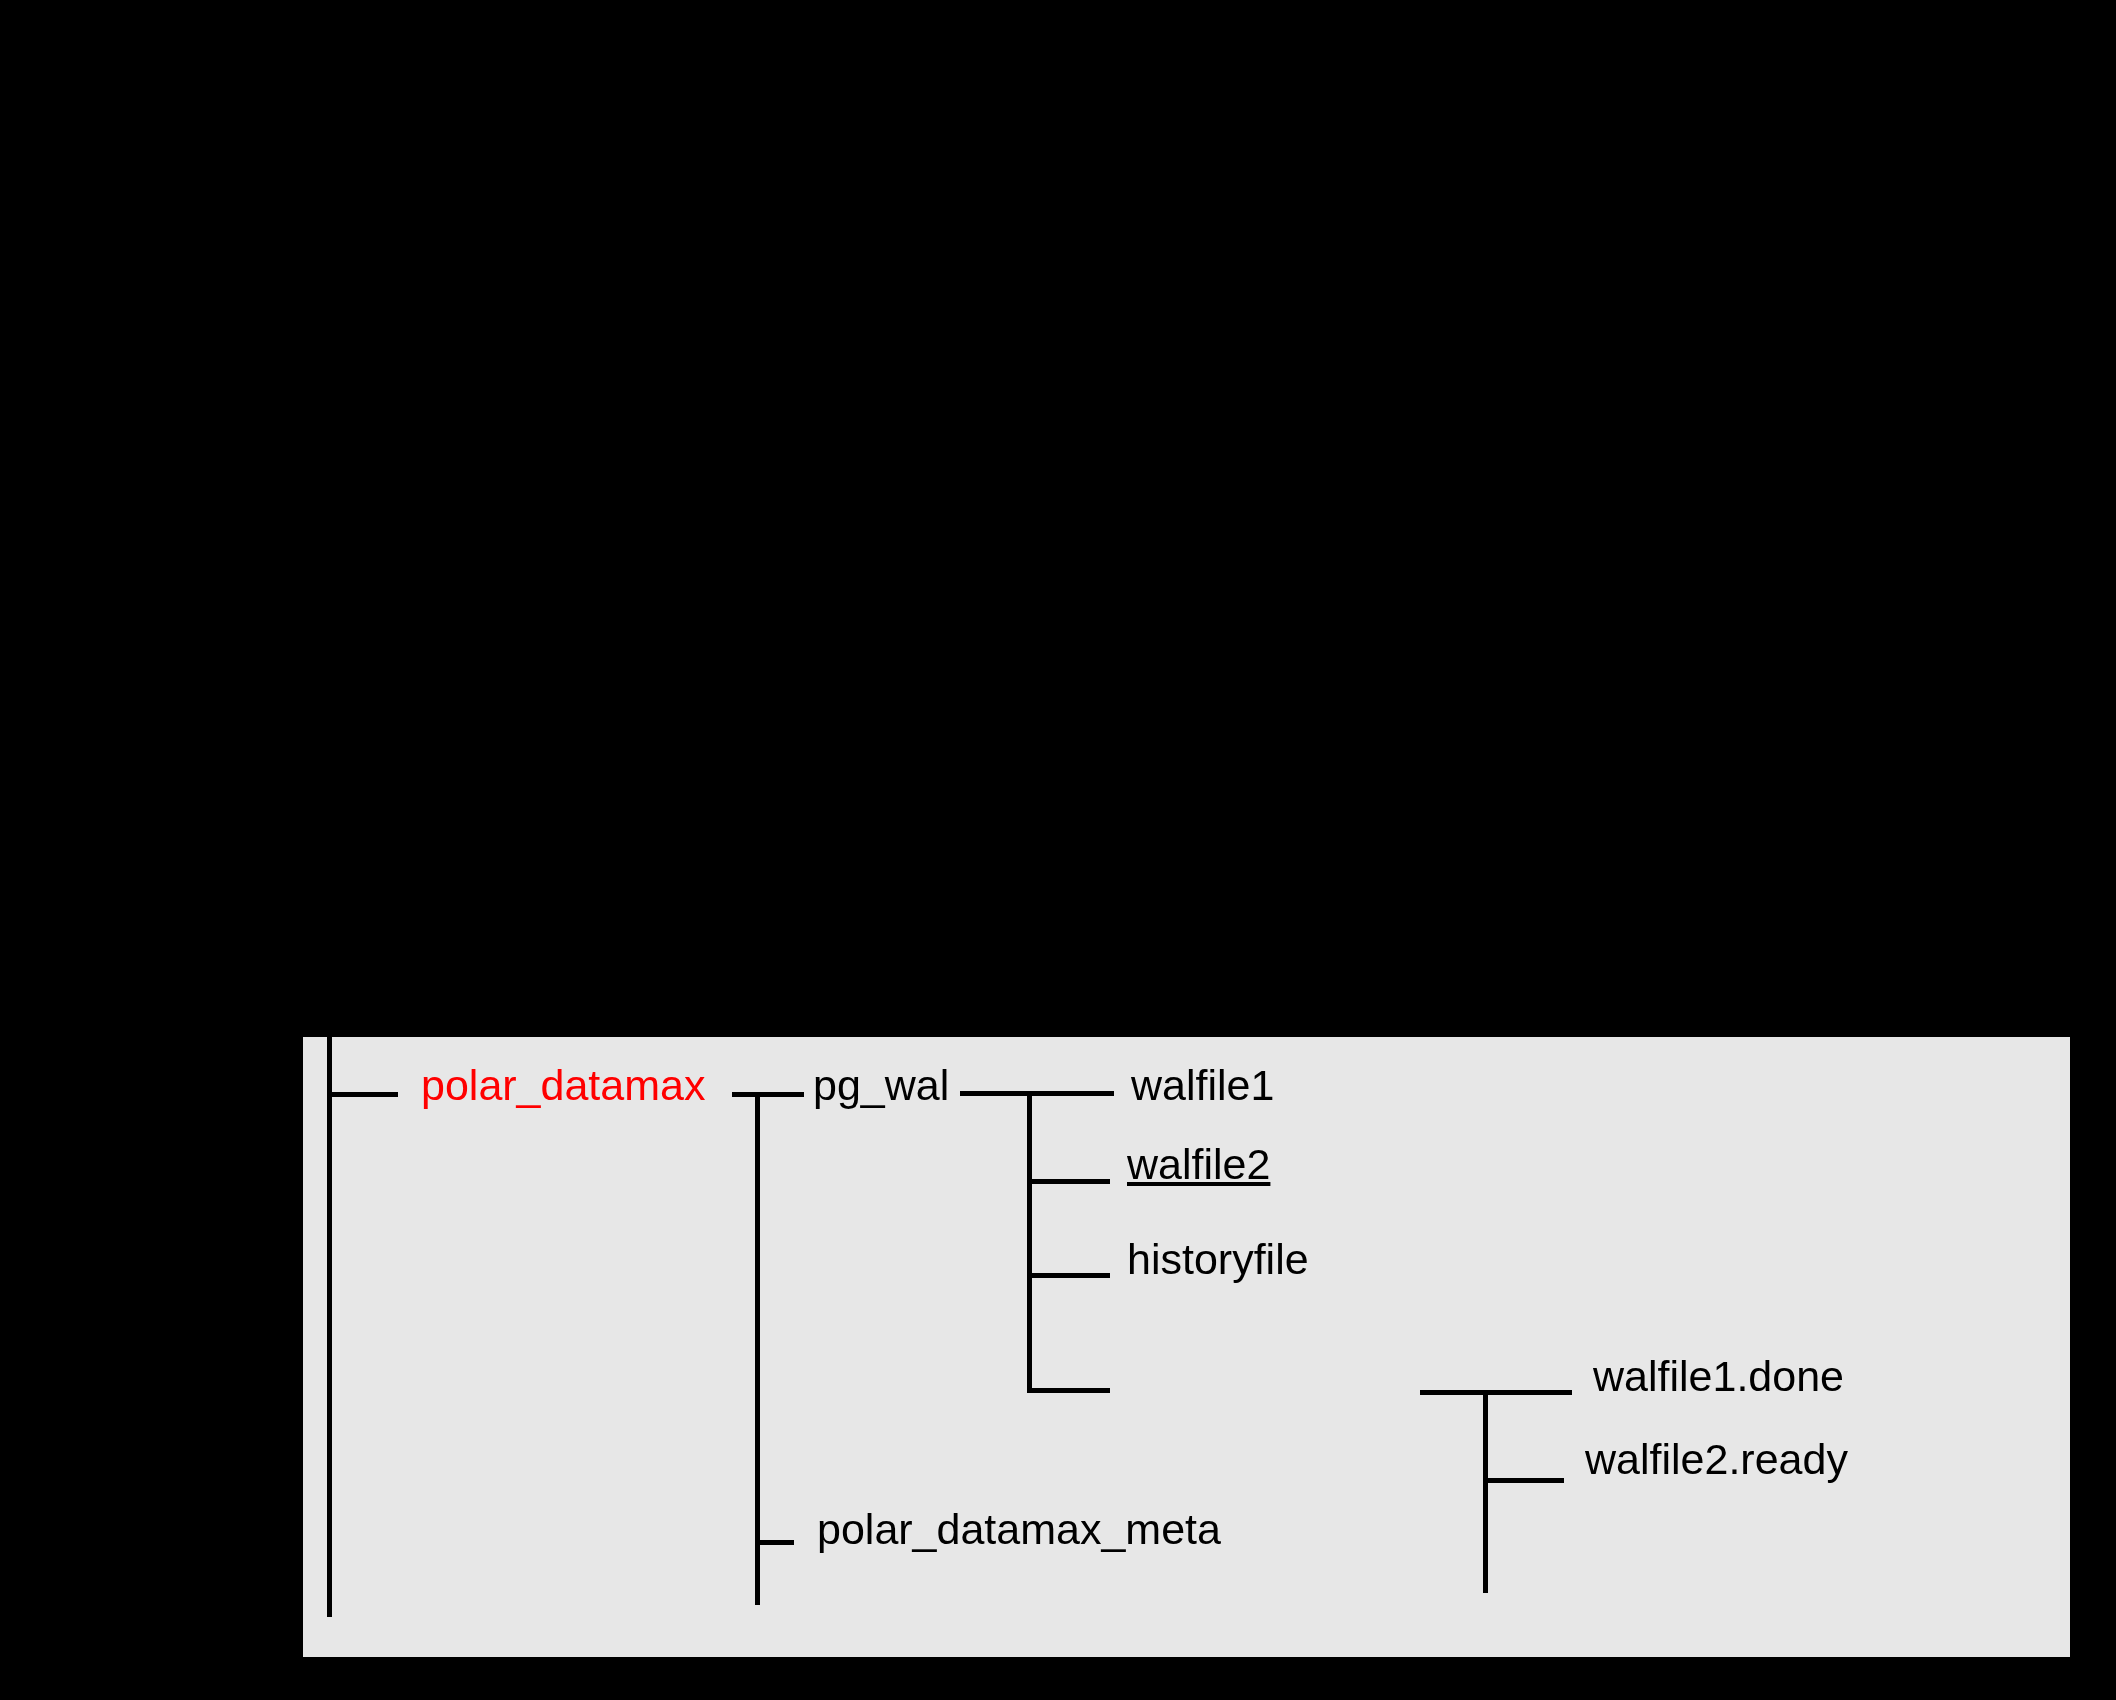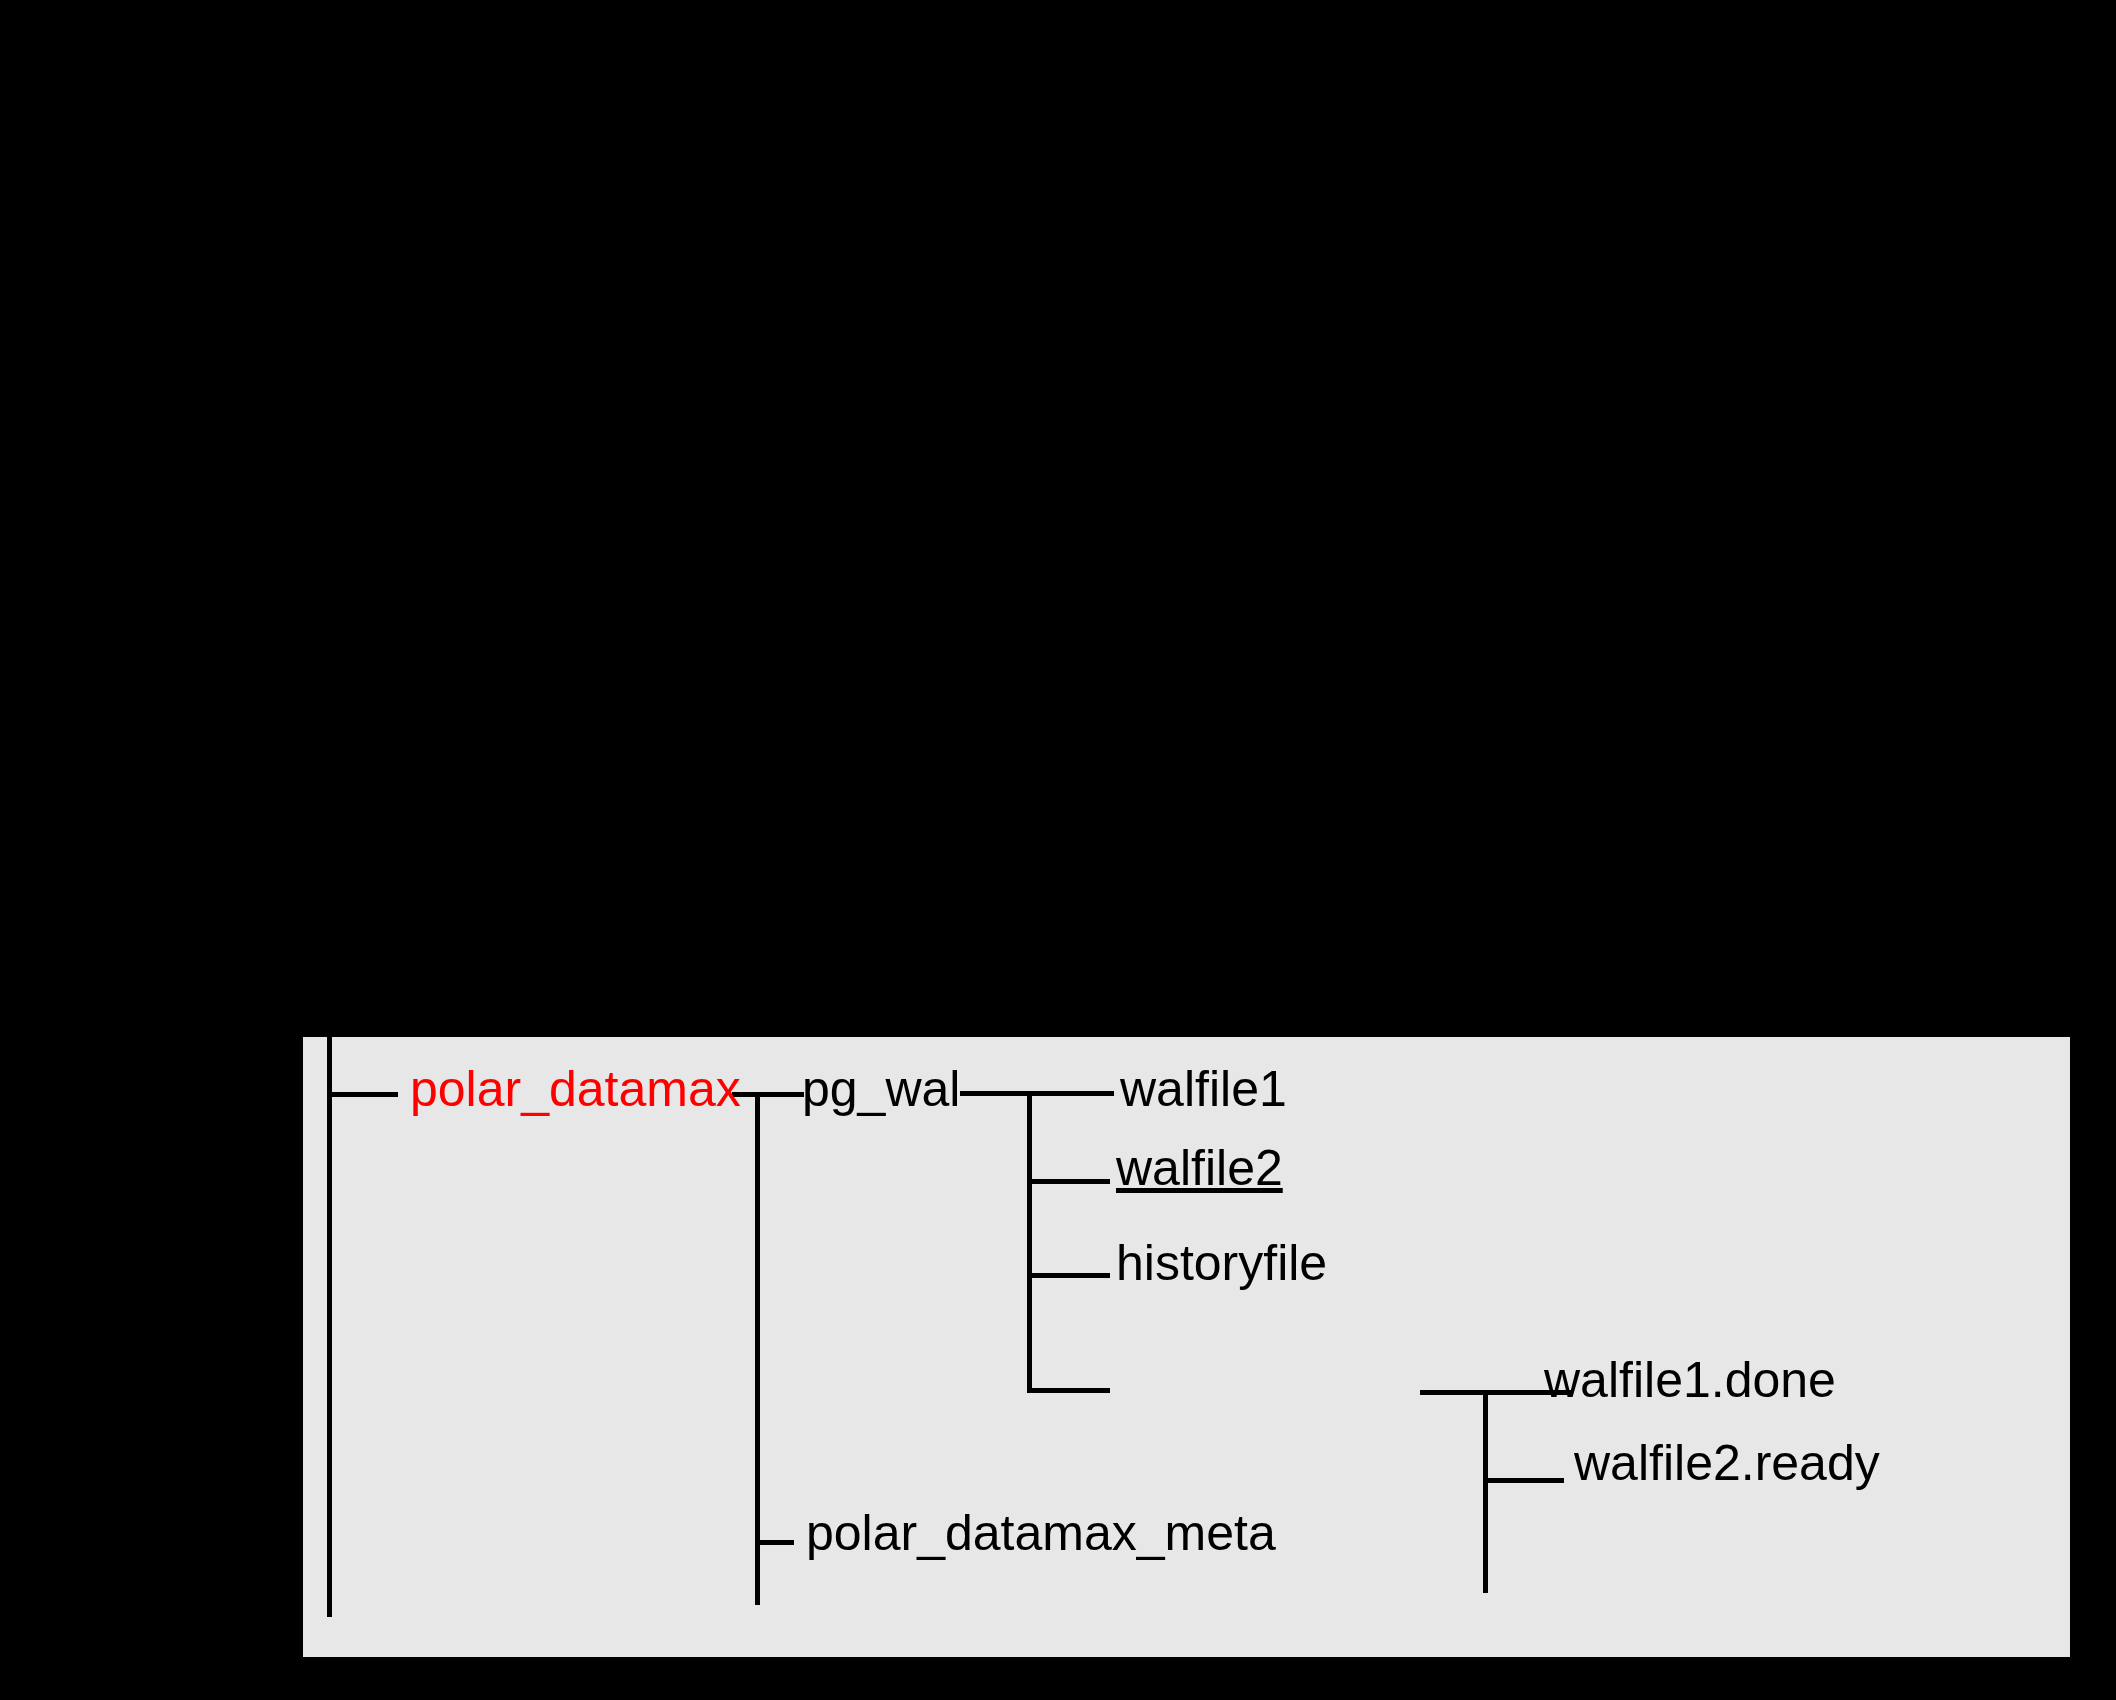--- a/index.html
+++ b/index.html
@@ -24,25 +24,26 @@
     width:1767px; height:620px;
     background:var(--panel);
   }
   
   .ln{position:absolute;background:var(--line);}
   .v{width:5px;}
   .h{height:5px;}
   
   .lbl{
     position:absolute;
-    font-size:50px;
+    font-size:43px;
     line-height:1;
     color:var(--text);
     white-space:nowrap;
     letter-spacing:0px;
+    margin-left:11px;
   }
   .lbl.red{color:var(--highlight);}
   .annotation{
     position:absolute;
     left:1448px; top:1107px;
     font-size:55px;
     line-height:1;
     color:var(--highlight);
     white-space:nowrap;
   }
@@ -60,21 +61,21 @@
   .v-arch    {left:1483px; top:1390px; height:203px;}
   .h-ready   {left:1486px; top:1478px; width:78px;}
   .h-meta    {left:758px;  top:1540px; width:36px;}
   
   .lbl-root  {left:410px;  top:1064px;}
   .lbl-pgwal {left:802px;  top:1064px;text-align:right;}
   .lbl-w1    {left:1120px; top:1064px;}
   .lbl-w2    {left:1116px; top:1143px;text-decoration:underline;}
   .lbl-hist  {left:1116px; top:1238px;}
   .lbl-arch  {left:1116px; top:1358px;}
-  .lbl-done  {left:1544px; top:1355px;text-align:center;}
+  .lbl-done  {left:1582px; top:1355px;text-align:center;}
   .lbl-ready {left:1574px; top:1438px;}
   .lbl-meta  {left:806px;  top:1508px;}
 </style>
 </head>
 <body>
 
 <div id="stage">
 
   <div class="panel"></div>
 

